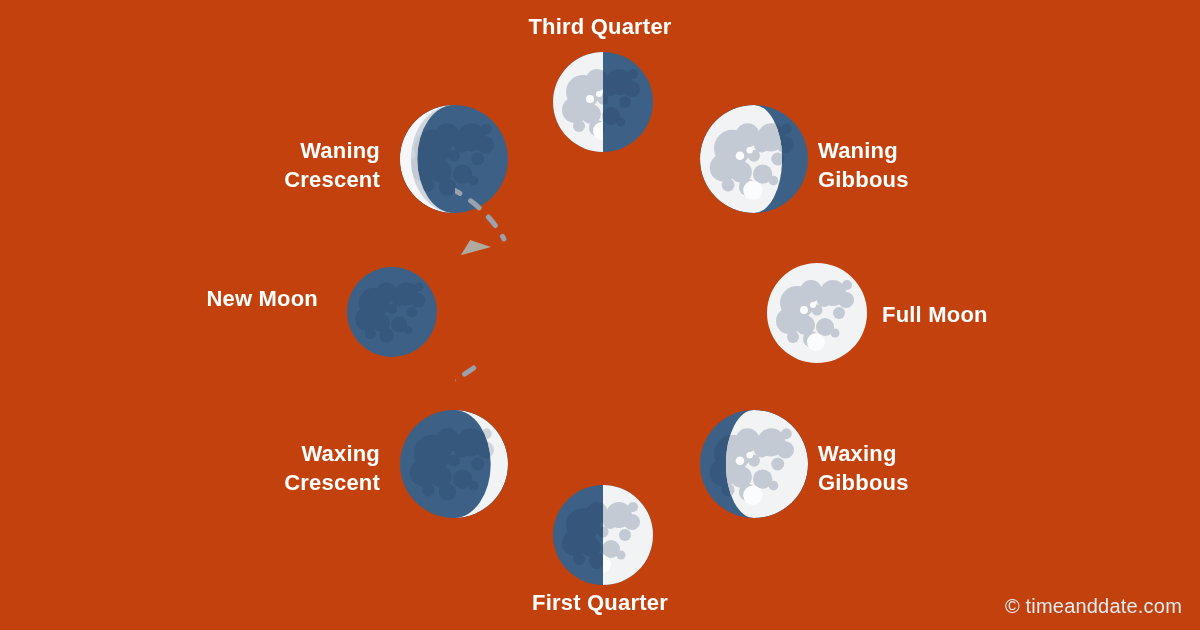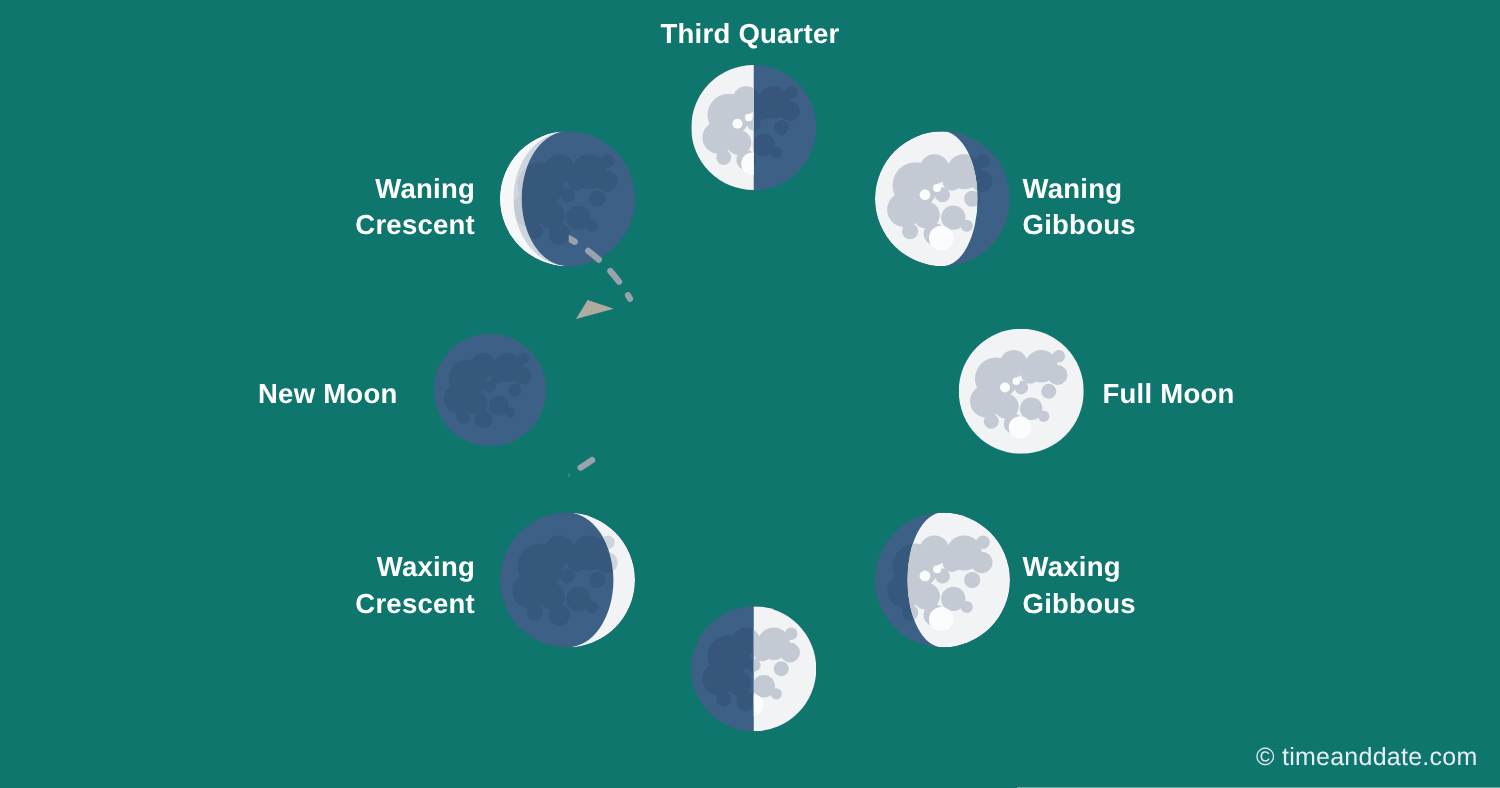--- a/index.html
+++ b/index.html
@@ -9,21 +9,21 @@
   body {
     width: 1200px;
     height: 630px;
     overflow: hidden;
     font-family: "Liberation Sans", sans-serif;
   }
   #stage {
     position: relative;
     width: 1200px;
     height: 630px;
-    background: #0f766e;
+    background: #c2410c;
   }
 
   
   .label {
     position: absolute;
     color: #ffffff;
     font-size: 22px;
     font-weight: bold;
     line-height: 29px;
     letter-spacing: 0.2px;
@@ -33,21 +33,21 @@
   .label.left-align  { text-align: left; }
   .label.center-align{ text-align: center; }
 
   
   .lbl-third-quarter  { left: 440px; top:  12px; width: 320px; }
   .lbl-waning-gibbous { left: 818px; top: 136px; width: 300px; }
   .lbl-full-moon      { left: 882px; top: 300px; width: 300px; }
   .lbl-waxing-gibbous { left: 818px; top: 439px; width: 300px; }
   .lbl-first-quarter  { left: 440px; top: 588px; width: 320px; }
   .lbl-waxing-cres    { left:  80px; top: 439px; width: 300px; }
-  .lbl-new-moon       { left:  20px; top: 300px; width: 298px; }
+  .lbl-new-moon       { left:  20px; top: 284px; width: 298px; }
   .lbl-waning-cres    { left:  80px; top: 136px; width: 300px; }
 
   
   .moon {
     position: absolute;
   }
   .moon svg { display: block; }
 
   
   #rotation-arrow {
@@ -77,20 +77,21 @@
   <div class="label center-align lbl-third-quarter">Third Quarter</div>
 
   <div class="label left-align lbl-waning-gibbous">Waning
 Gibbous</div>
 
   <div class="label left-align lbl-full-moon">Full Moon</div>
 
   <div class="label left-align lbl-waxing-gibbous">Waxing
 Gibbous</div>
 
+  <div class="label center-align lbl-first-quarter">First Quarter</div>
 
   <div class="label right-align lbl-waxing-cres">Waxing
 Crescent</div>
 
   <div class="label right-align lbl-new-moon">New Moon</div>
 
   <div class="label right-align lbl-waning-cres">Waning
 Crescent</div>
 
   <svg width="0" height="0" style="position:absolute" aria-hidden="true">

